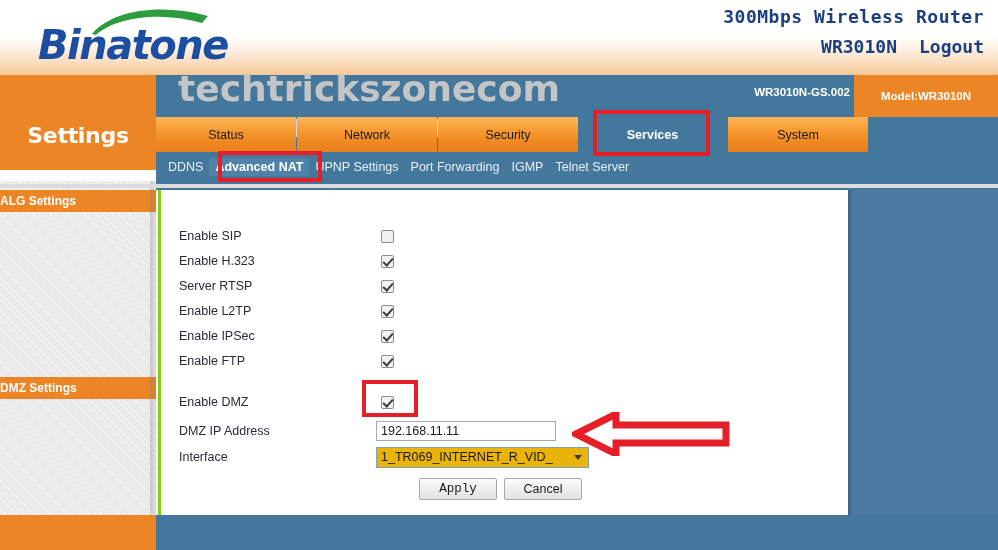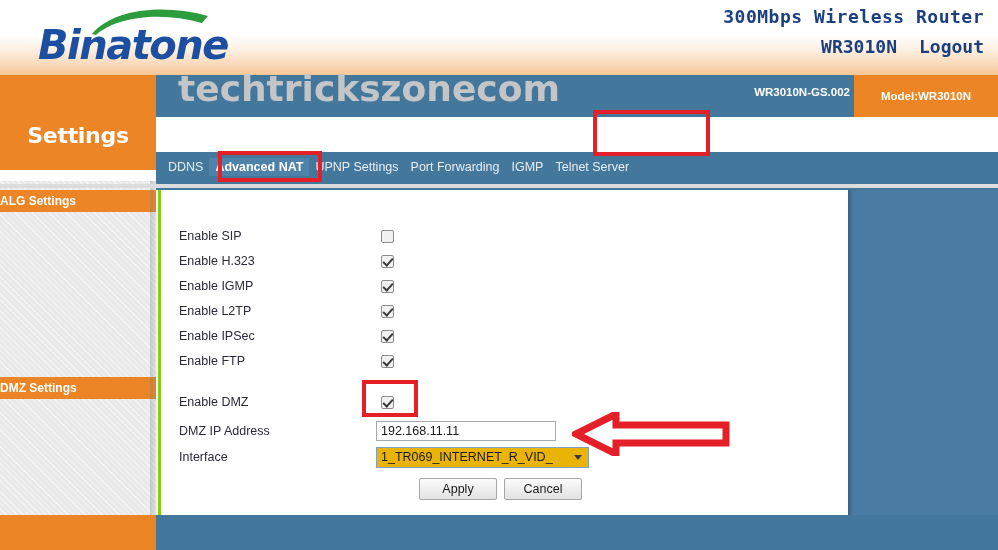--- a/index.html
+++ b/index.html
@@ -333,20 +333,39 @@
     <div class="model-box">
       <span>Model:WR3010N</span>
     </div>
   </div>
   <div class="watermark">techtrickszonecom</div>
 
   <div class="settings-title">
     <span>Settings</span>
   </div>
 
+  <div class="navbar">
+    <div class="tab" style="left:0px;width:140px;">
+      <span>Status</span>
+    </div>
+    <div class="tab-sep" style="left:140px;"></div>
+    <div class="tab" style="left:141px;width:140px;">
+      <span>Network</span>
+    </div>
+    <div class="tab-sep" style="left:281px;"></div>
+    <div class="tab" style="left:282px;width:140px;">
+      <span>Security</span>
+    </div>
+    <div class="tab active" style="left:439px;width:115px;">
+      <span>Services</span>
+    </div>
+    <div class="tab" style="left:572px;width:140px;">
+      <span>System</span>
+    </div>
+  </div>
   <div class="red-box" style="left:593px;top:110px;width:117px;height:46px;"></div>
 
   <div class="subnav">
     <div class="subnav-item">DDNS</div>
     <div class="subnav-item active">Advanced NAT</div>
     <div class="subnav-item">UPNP Settings</div>
     <div class="subnav-item">Port Forwarding</div>
     <div class="subnav-item">IGMP</div>
     <div class="subnav-item">Telnet Server</div>
   </div>
@@ -371,21 +390,21 @@
 
     <div class="form-row" style="top:36px;left:0;width:100%;">
       <span class="f-label">Enable SIP</span>
       <span class="chk"></span>
     </div>
     <div class="form-row" style="top:61px;left:0;width:100%;">
       <span class="f-label">Enable H.323</span>
       <span class="chk checked"></span>
     </div>
     <div class="form-row" style="top:86px;left:0;width:100%;">
-      <span class="f-label">Enable IGMP</span>
+      <span class="f-label">Server RTSP</span>
       <span class="chk checked"></span>
     </div>
     <div class="form-row" style="top:111px;left:0;width:100%;">
       <span class="f-label">Enable L2TP</span>
       <span class="chk checked"></span>
     </div>
     <div class="form-row" style="top:136px;left:0;width:100%;">
       <span class="f-label">Enable IPSec</span>
       <span class="chk checked"></span>
     </div>
@@ -403,21 +422,21 @@
       <input class="txt-input" type="text" value="192.168.11.11" style="">
     </div>
     <div class="form-row" style="top:257px;left:0;width:100%;">
       <span class="f-label">Interface</span>
       <div class="sel">
         <span>1_TR069_INTERNET_R_VID_</span>
         <span class="caret"></span>
       </div>
     </div>
 
-    <div class="btn" style="left:258px;top:288px;">Apply</div>
+    <div class="btn" style="left:258px;top:288px;font-family:Liberation Mono, monospace;">Apply</div>
     <div class="btn" style="left:343px;top:288px;">Cancel</div>
   </div>
 
   <div class="red-box" style="left:362px;top:380px;width:56px;height:37px;"></div>
 
   <svg class="arrow-annot" viewBox="0 0 158 44">
     <path d="M4 22 L44 2 L44 13 L154 13 L154 31 L44 31 L44 42 Z" fill="none" stroke="#e51f27" stroke-width="7" stroke-linejoin="miter"></path>
   </svg>
 
   <div class="bottom-orange"></div>

